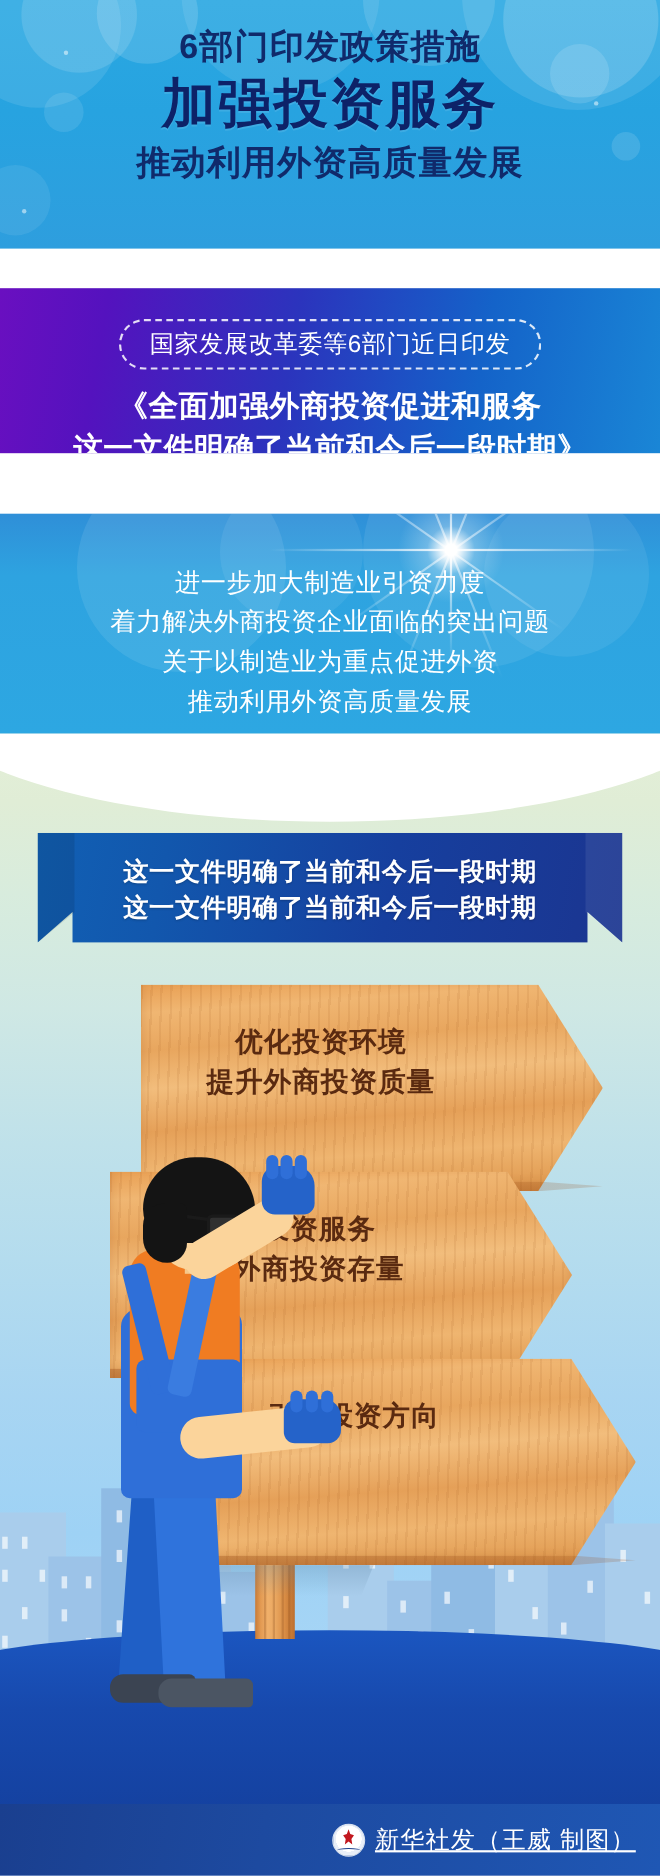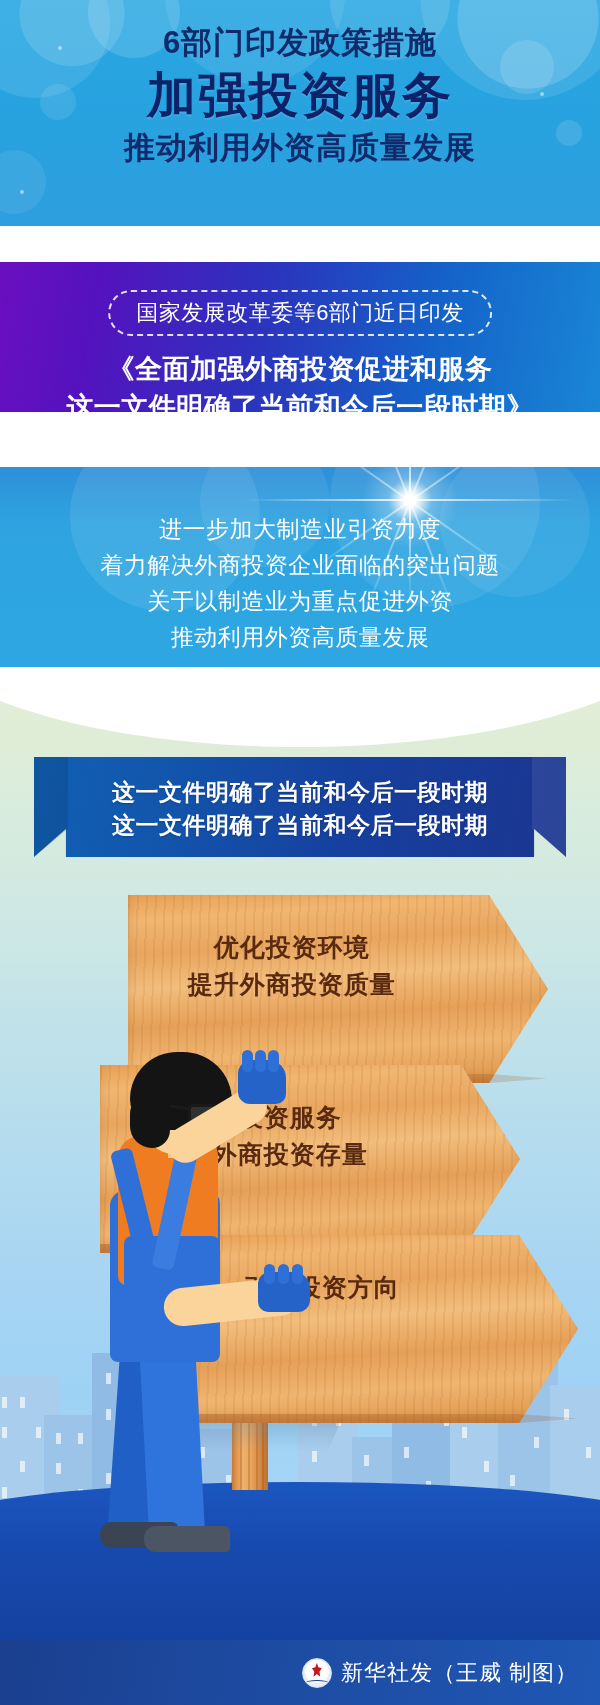--- a/index.html
+++ b/index.html
@@ -226,21 +226,21 @@
   }
   .xh-logo .mark{
     position:absolute; left:50%; top:46%; transform:translate(-50%,-50%);
     width:13px; height:17px; background:#c2181f;
     clip-path:polygon(50% 0,62% 26%,88% 32%,70% 52%,76% 82%,50% 66%,24% 82%,30% 52%,12% 32%,38% 26%);
   }
   .xh-logo .ring{
     position:absolute; left:50%; bottom:2px; transform:translateX(-50%);
     width:22px; height:5px; border-radius:50%; border-top:1.5px solid #1b3f8c;
   }
-  .credit{ font-size:22px; color:#ffffff; letter-spacing:1px; }
+  .credit{ font-size:22px; color:#ffffff; letter-spacing:1px;text-decoration:underline; }
 </style>
 </head>
 <body>
 
 <div class="poster">
 
   <div class="hero">
     <div class="blob b1"></div>
     <div class="blob b2"></div>
     <div class="blob b3"></div>

